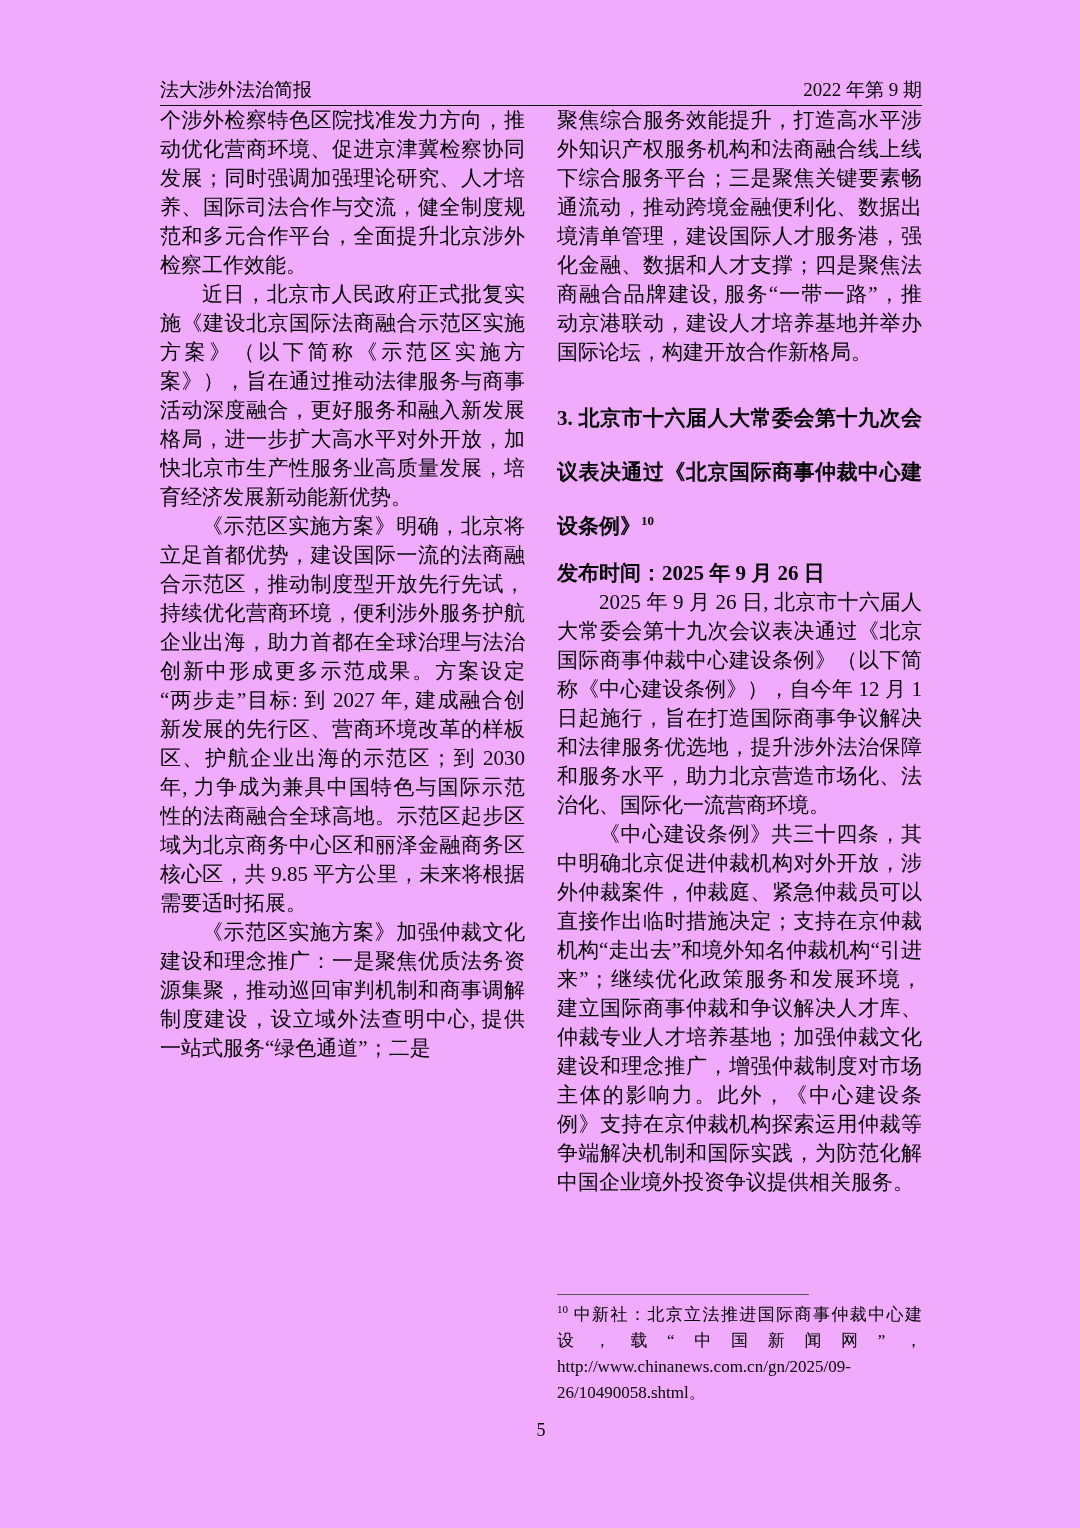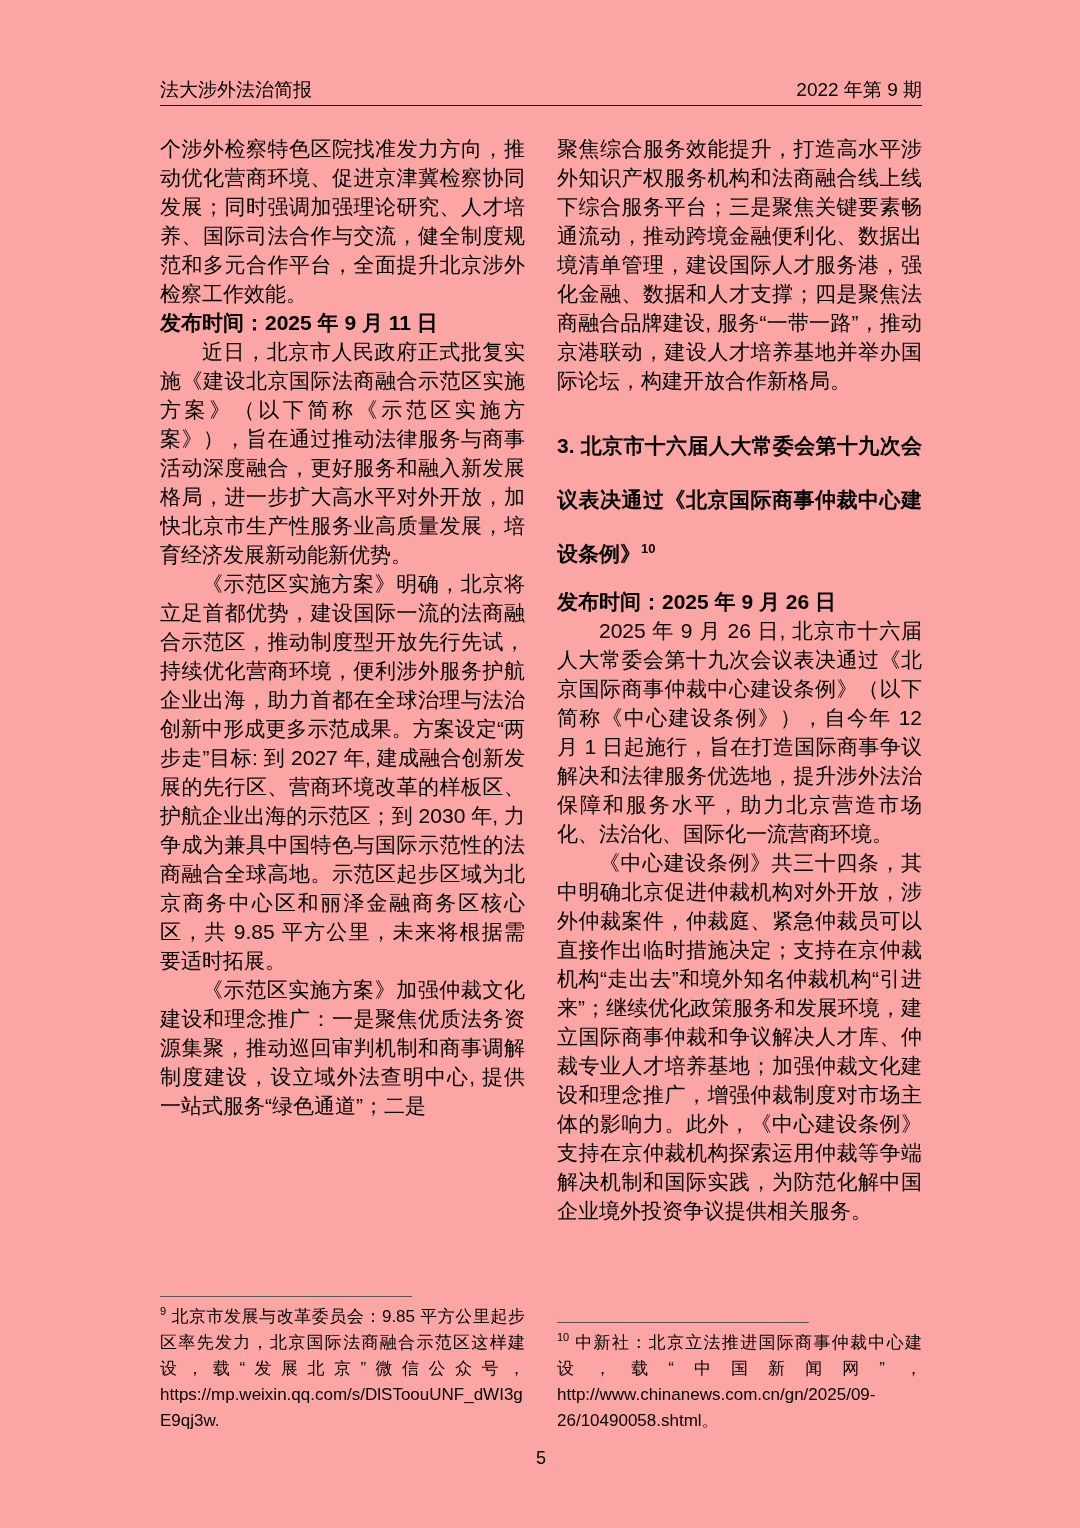--- a/index.html
+++ b/index.html
@@ -1,36 +1,35 @@
 <!DOCTYPE html>
 <html lang="zh"><head>
 <meta charset="utf-8">
 <style>
   html,body{margin:0;padding:0;background:#ffffff;}
   .page{
     position:relative;
     width:1080px;height:1528px;
-    background:#fca5a5;
+    background:#f0abfc;
     color:#000;
-    font-family:Liberation Sans, sans-serif;
+    font-family:Liberation Serif, serif;
     box-sizing:border-box;
     padding:78px 158px 0 160px;
     overflow:hidden;
   }
   
   .running-head{
     display:flex;justify-content:space-between;align-items:baseline;
     font-size:19px;line-height:24px;
     border-bottom:1.5px solid #000;
     padding-bottom:3px;
   }
   
   .columns{
     display:flex;gap:32px;
-    margin-top:28px;
     height:1300px;
   }
   .col{
     width:365px;min-width:365px;
     display:flex;flex-direction:column;
     font-size:21px;line-height:29px;
     text-align:justify;
     overflow:hidden;
   }
   .col p{margin:0;text-indent:2em;}
@@ -76,30 +75,25 @@
     <span>法大涉外法治简报</span>
     <span>2022 年第 9 期</span>
   </div>
 
   <div class="columns">
 
     <div class="col">
       <p class="cont">个涉外检察特色区院找准发力方向，推动优化营商环境、促进京津冀检察协同发展；同时强调加强理论研究、人才培养、国际司法合作与交流，健全制度规范和多元合作平台，全面提升北京涉外检察工作效能。</p>
 
 
-      <p class="pubdate">发布时间：2025 年 9 月 11 日</p>
 
       <p>近日，北京市人民政府正式批复实施《建设北京国际法商融合示范区实施方案》（以下简称《示范区实施方案》），旨在通过推动法律服务与商事活动深度融合，更好服务和融入新发展格局，进一步扩大高水平对外开放，加快北京市生产性服务业高质量发展，培育经济发展新动能新优势。</p>
       <p>《示范区实施方案》明确，北京将立足首都优势，建设国际一流的法商融合示范区，推动制度型开放先行先试，持续优化营商环境，便利涉外服务护航企业出海，助力首都在全球治理与法治创新中形成更多示范成果。方案设定“两步走”目标: 到 2027 年, 建成融合创新发展的先行区、营商环境改革的样板区、护航企业出海的示范区；到 2030 年, 力争成为兼具中国特色与国际示范性的法商融合全球高地。示范区起步区域为北京商务中心区和丽泽金融商务区核心区，共 9.85 平方公里，未来将根据需要适时拓展。</p>
       <p>《示范区实施方案》加强仲裁文化建设和理念推广：一是聚焦优质法务资源集聚，推动巡回审判机制和商事调解制度建设，设立域外法查明中心, 提供一站式服务“绿色通道”；二是</p>
 
-      <div class="footnote-block">
-        <div class="footnote-rule"></div>
-        <div class="footnote-text"><sup>9</sup> <span>北京市发展与改革委员会：9.85 平方公里起步区率先发力，北京国际法商融合示范区这样建设，载“发展北京”微信公众号，https://mp.weixin.qq.com/s/DlSToouUNF_dWI3gE9qj3w.</span></div>
-      </div>
     </div>
 
     <div class="col">
       <p class="cont">聚焦综合服务效能提升，打造高水平涉外知识产权服务机构和法商融合线上线下综合服务平台；三是聚焦关键要素畅通流动，推动跨境金融便利化、数据出境清单管理，建设国际人才服务港，强化金融、数据和人才支撑；四是聚焦法商融合品牌建设, 服务“一带一路”，推动京港联动，建设人才培养基地并举办国际论坛，构建开放合作新格局。</p>
 
       <h2 class="sec"><span>3. 北京市十六届人大常委会第十九次会议表决通过《北京国际商事仲裁中心建设条例》</span><sup>10</sup></h2>
 
       <p class="pubdate">发布时间：2025 年 9 月 26 日</p>
 
       <p>2025 年 9 月 26 日, 北京市十六届人大常委会第十九次会议表决通过《北京国际商事仲裁中心建设条例》（以下简称《中心建设条例》），自今年 12 月 1 日起施行，旨在打造国际商事争议解决和法律服务优选地，提升涉外法治保障和服务水平，助力北京营造市场化、法治化、国际化一流营商环境。</p>

